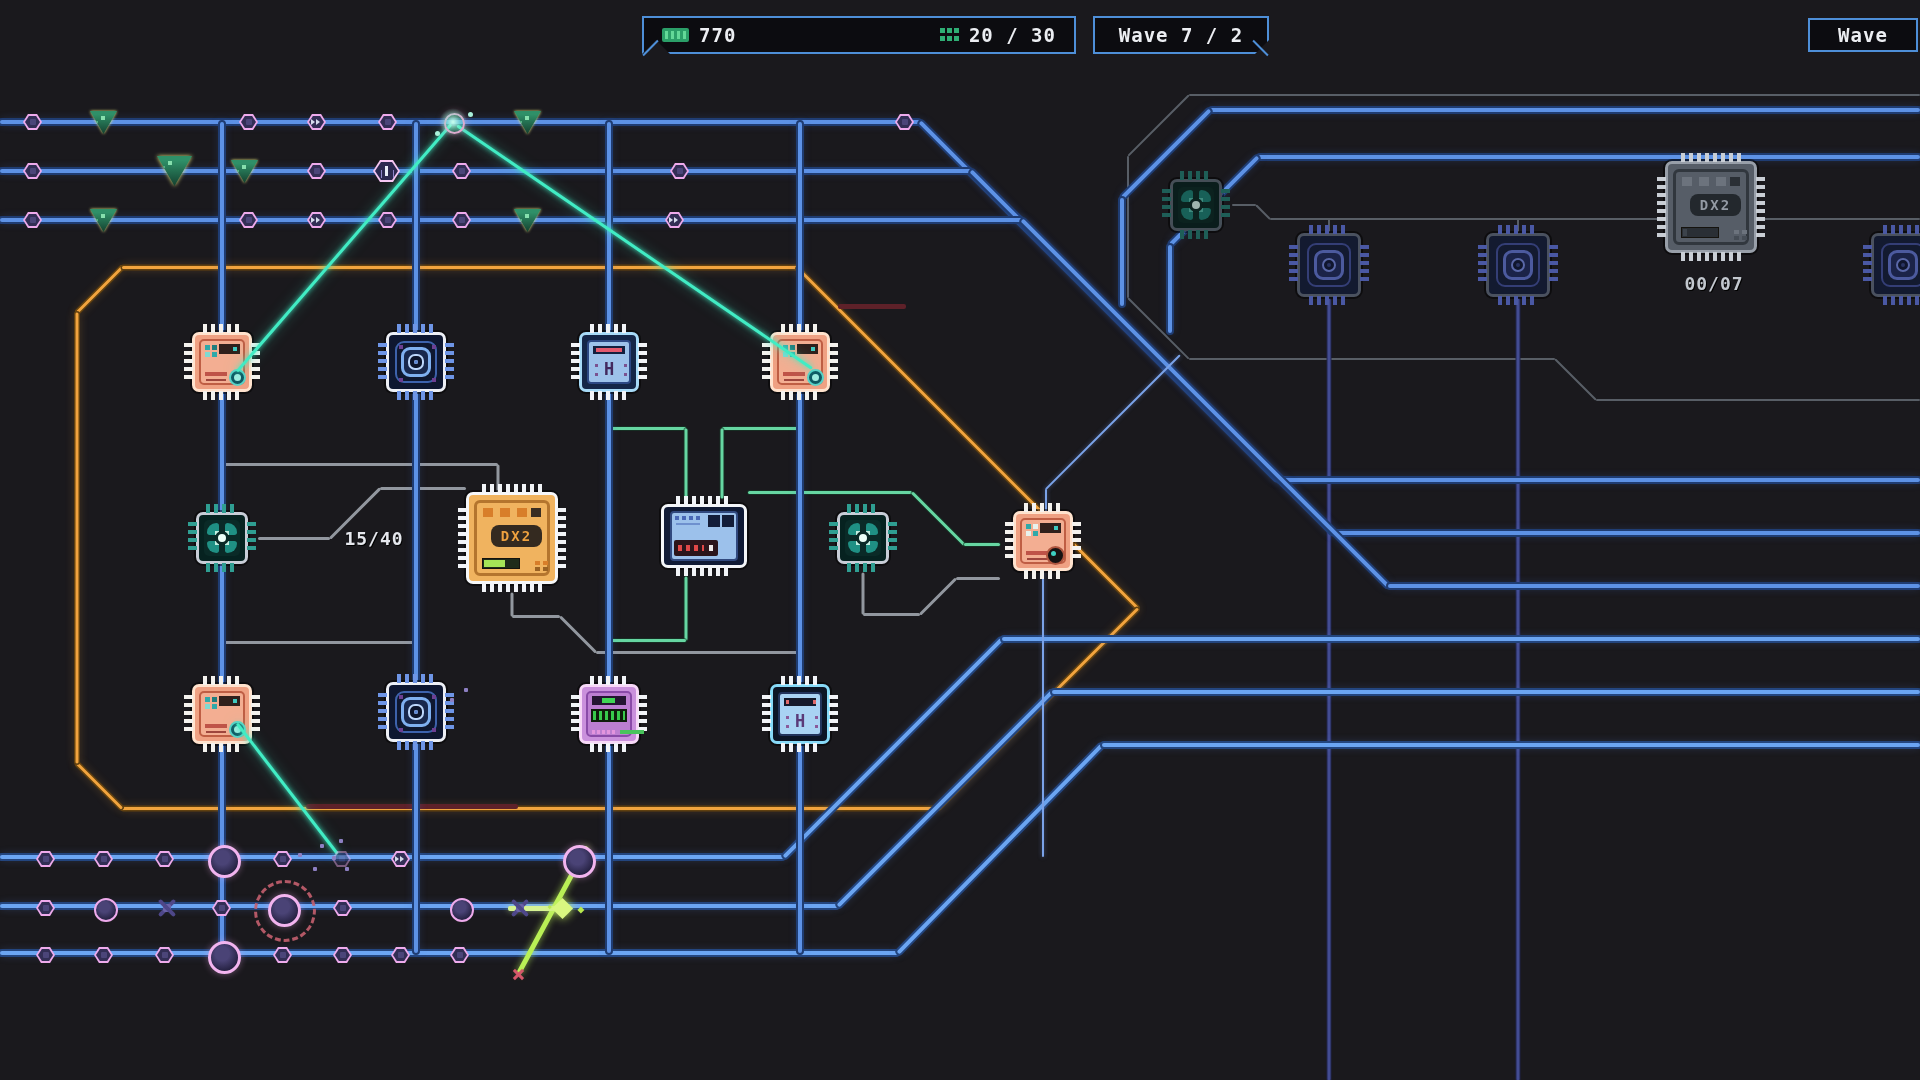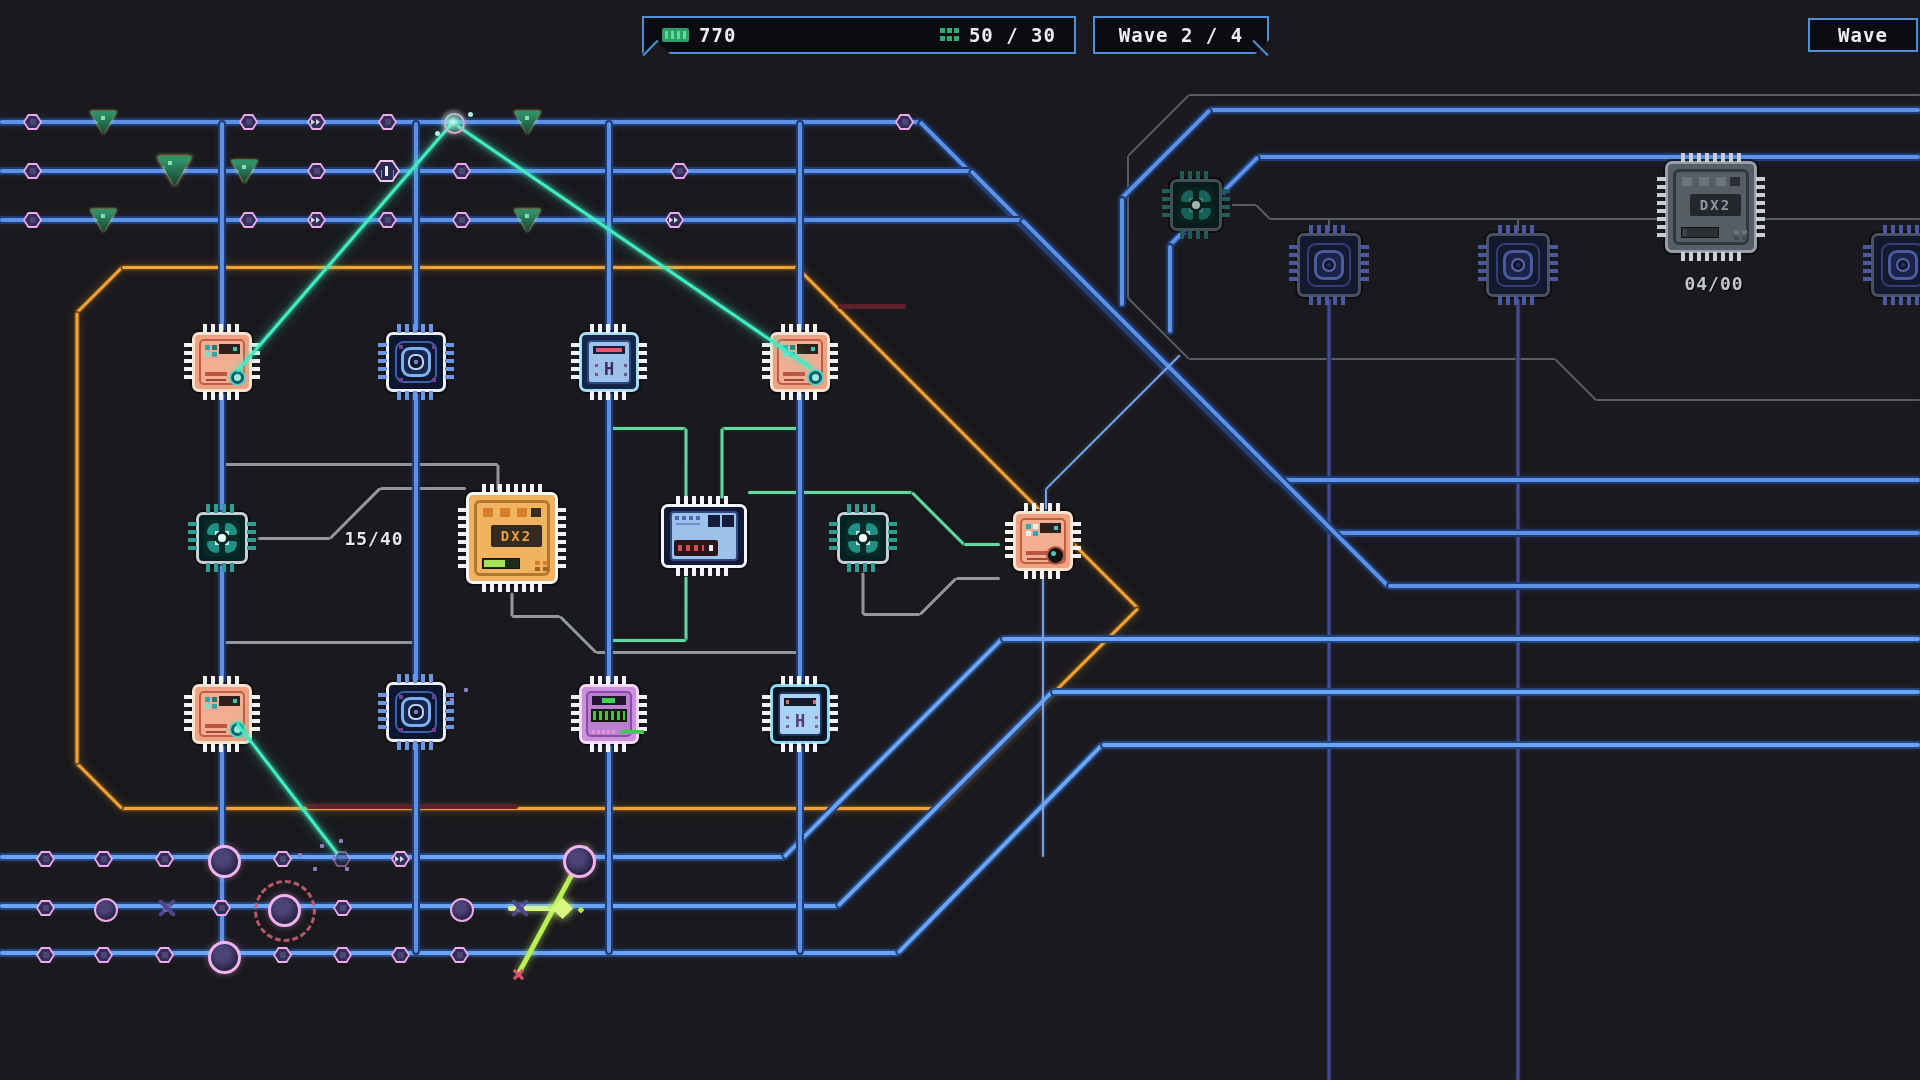--- a/index.html
+++ b/index.html
@@ -80,21 +80,21 @@
   .tower-blueh2 .ip{inset:5px;border:2px solid #22345c;border-radius:4px;background:#a9d3f3}
   .tower-blueh2 .bar{top:11px;left:11px;right:11px;height:8px;background:#151a2b}
   .tower-blueh2 .bar::after{content:"";position:absolute;top:2px;bottom:2px;left:2px;width:3px;background:#e06a6a;box-shadow:27px 0 0 #e06a6a}
   .tower-blueh2 .hg{color:#5a3a78}
   .tower-blueh2 .mk{left:13px;top:29px;width:3px;height:3px;background:#8a5a9a;box-shadow:29px 0 0 #8a5a9a,0 9px 0 #8a5a9a,29px 9px 0 #8a5a9a}
 
   .core-dx2,.core-dx2-grey{--ol:#f6f7f9;--bg:#f0b35f;--pin:#f2f4f8}
   .core-dx2 .ip{inset:5px;border:3px solid #b4752e;border-radius:6px;background:#f0b35f}
   .core-dx2 .sq,.core-dx2-grey .sq{top:13px;left:14px;right:14px;height:9px;background:repeating-linear-gradient(90deg,#d87e2a 0 10px,rgba(0,0,0,0) 10px 17px)}
   .core-dx2 .sq::after,.core-dx2-grey .sq::after{content:"";position:absolute;right:0;top:0;width:10px;height:9px;background:#3a2d22}
-  .core-dx2 .dx,.core-dx2-grey .dx{left:22px;right:13px;top:30px;height:22px;background:#342a20;border-radius:2px;color:#efa23f;font:bold 14px "DejaVu Sans Mono",monospace;line-height:22px;text-align:center;letter-spacing:2px}
+  .core-dx2 .dx,.core-dx2-grey .dx{left:22px;right:13px;top:30px;height:22px;background:#342a20;border-radius:8px;color:#efa23f;font:bold 14px "DejaVu Sans Mono",monospace;line-height:22px;text-align:center;letter-spacing:2px}
   .core-dx2 .pb2,.core-dx2-grey .pb2{bottom:13px;left:14px;width:36px;height:9px;background:#1e2b1a;box-shadow:0 0 0 1px #15130e}
   .core-dx2 .pb2::after{content:"";position:absolute;left:1px;top:1px;bottom:1px;width:21px;background:#a5e457}
   .core-dx2 .dd,.core-dx2-grey .dd{bottom:16px;right:15px;width:5px;height:4px;background:#d87e2a;box-shadow:8px 0 0 #d87e2a,0 6px 0 #9a6224,8px 6px 0 #9a6224}
   .core-dx2-grey{--ol:#989fa9;--bg:#565d67;--pin:#c9ced5}
   .core-dx2-grey .ip{inset:5px;border:3px solid #31373e;border-radius:6px;background:#565d67}
   .core-dx2-grey .sq{background:repeating-linear-gradient(90deg,#6c737d 0 10px,rgba(0,0,0,0) 10px 17px)}
   .core-dx2-grey .sq::after{background:#2a2f35}
   .core-dx2-grey .dx{background:#23282d;color:#939aa4}
   .core-dx2-grey .pb2{background:#2a2f35}
   .core-dx2-grey .pb2::after{content:"";position:absolute;left:1px;top:1px;bottom:1px;width:4px;background:#3c434b}
@@ -656,34 +656,34 @@
       <div class="fx brack" style="left: 282px; top: 908px;"></div>
       <div class="fx part" style="left: 322px; top: 846px;"></div>
       <div class="fx part" style="left: 334px; top: 858px;"></div>
       <div class="fx part" style="left: 347px; top: 869px;"></div>
       <div class="fx part" style="left: 315px; top: 869px;"></div>
       <div class="fx part" style="left: 341px; top: 841px;"></div>
       <div class="fx part" style="left: 300px; top: 855px;"></div>
       <div class="fx part" style="left: 452px; top: 700px;"></div>
       <div class="fx part" style="left: 466px; top: 690px;"></div>
       <div class="blbl lbl-w" style="left: 374px; top: 538px;">15/40</div>
-      <div class="blbl lbl-g" style="left: 1714px; top: 283px;">04/00</div>
+      <div class="blbl lbl-g" style="left: 1714px; top: 283px;">00/07</div>
     </div>
 
   <div class="hud-panel cutBL" id="pA" style="left:642px;width:434px;justify-content:space-between;padding:0 18px">
     <div class="hgrp">
       <span class="ram"></span>
       <span class="hud-txt">770</span>
     </div>
     <div class="hgrp">
       <span class="grid6"></span>
-      <span class="hud-txt">50 / 30</span>
+      <span class="hud-txt">20 / 30</span>
     </div>
   </div>
 
   <div class="hud-panel cutBR" id="pB" style="left:1093px;width:176px;justify-content:center">
-    <span class="hud-txt">Wave 2 / 4</span>
+    <span class="hud-txt">Wave 7 / 2</span>
   </div>
 
   <div class="hud-panel" id="menu-btn" style="left:1808px;width:110px;top:18px;height:34px">
     <span class="hud-txt">Wave</span>
   </div>
 </div>
 
 </body></html>

